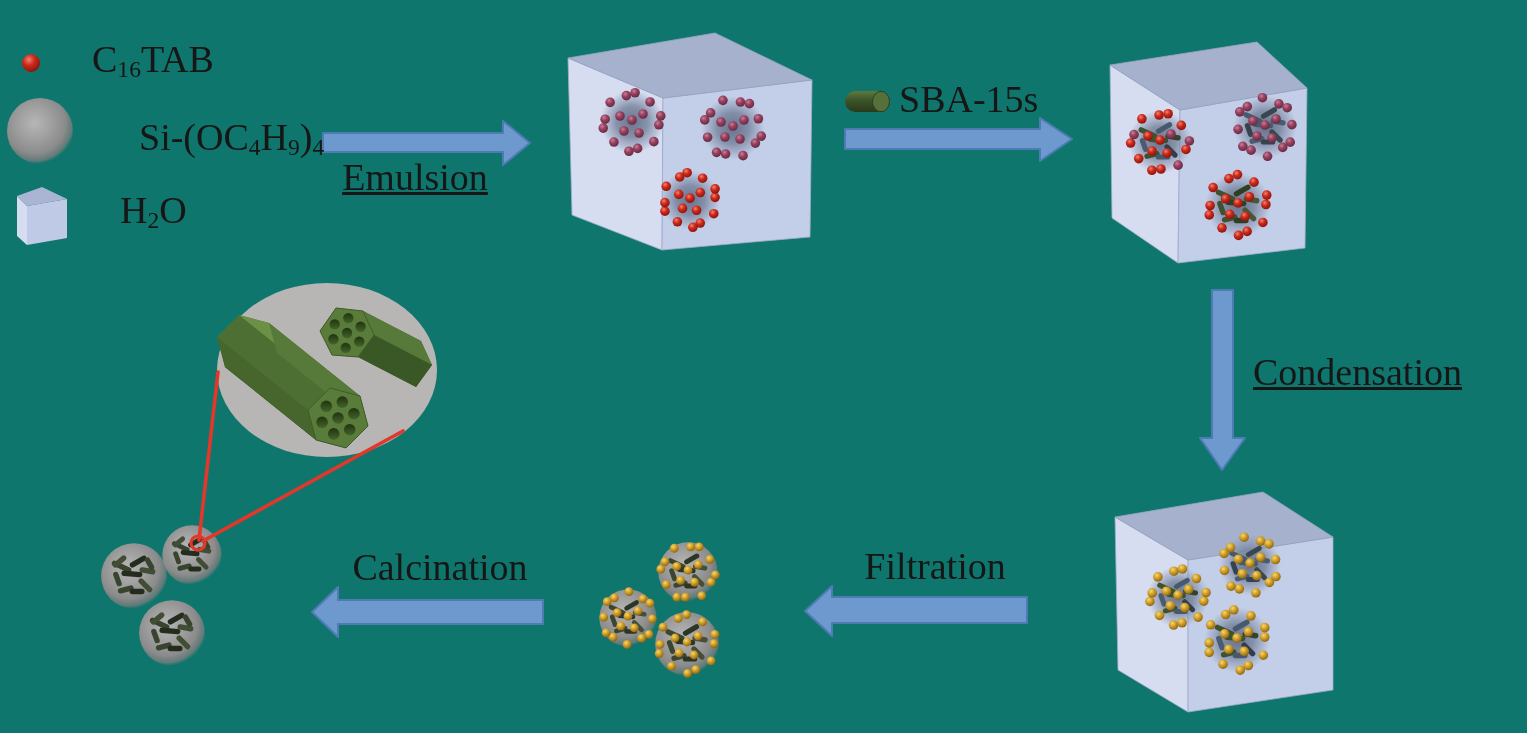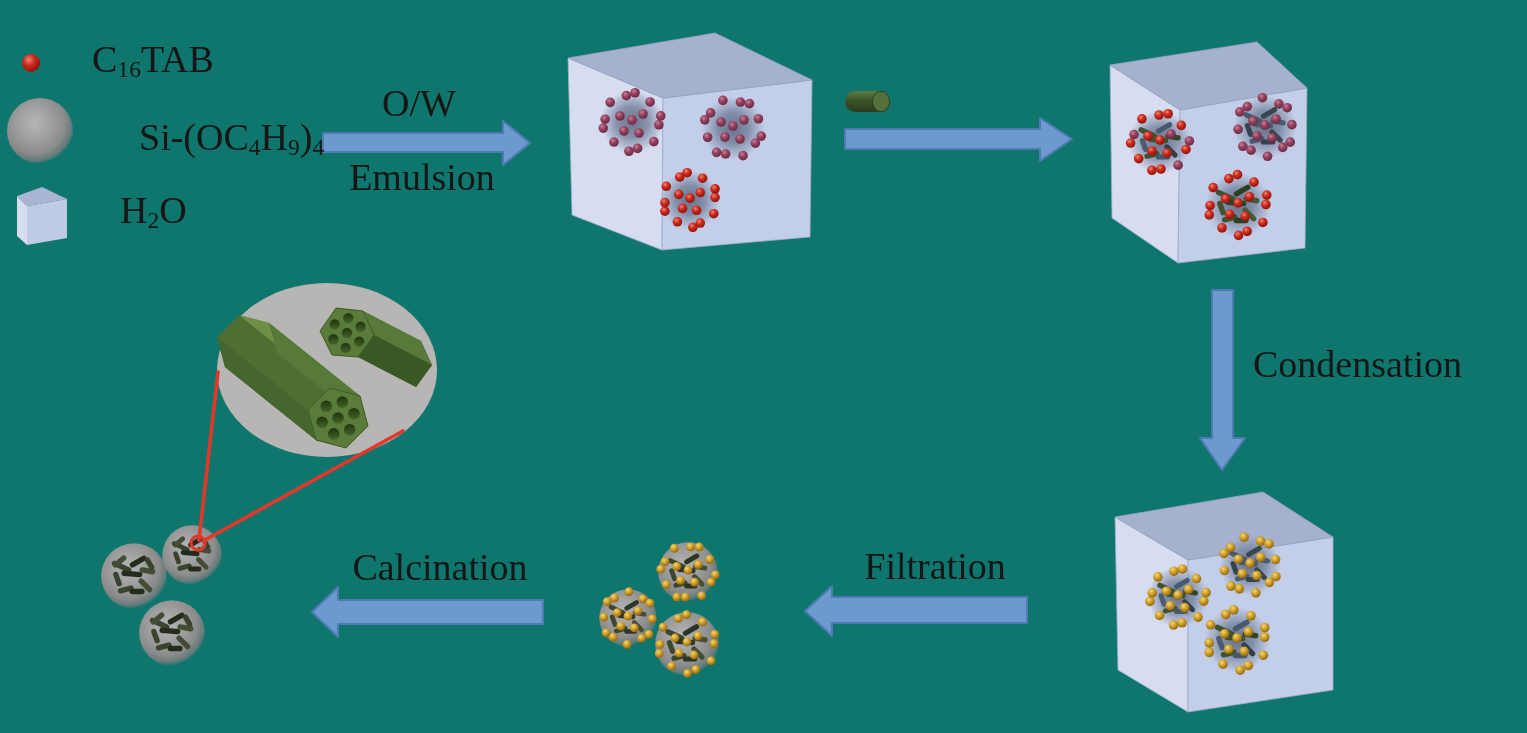--- a/index.html
+++ b/index.html
@@ -469,19 +469,19 @@
     <line x1="218" y1="372" x2="199" y2="540"></line>
     <line x1="403" y1="431" x2="203" y2="541"></line>
   </g>
   <circle cx="198" cy="543" r="7" fill="none" stroke="#e2372b" stroke-width="3.2"></circle>
 </svg>
 
 <div class="lbl" style="left:92px;top:40px;"><span>C</span><span class="sub">16</span><span>TAB</span></div>
 <div class="lbl" style="left:92px;top:118px;margin-left:47px;"><span>Si-(OC</span><span class="sub">4</span><span>H</span><span class="sub">9</span><span>)</span><span class="sub">4</span></div>
 <div class="lbl" style="left:92px;top:191px;margin-left:28px;"><span>H</span><span class="sub">2</span><span>O</span></div>
 
-<div class="lbl ctr" style="left:344px;top:84px;width:150px;">O/W</div>
-<div class="lbl ctr" style="left:341px;top:158px;width:162px;">Emulsion</div>
-<div class="lbl" style="left:1253px;top:345px;">Condensation</div>
+<div class="lbl ctr" style="left:334px;top:158px;width:162px;text-decoration:underline;">Emulsion</div>
+<div class="lbl" style="left:899px;top:80px;">SBA-15s</div>
+<div class="lbl" style="left:1253px;top:353px;text-decoration:underline;">Condensation</div>
 <div class="lbl ctr" style="left:330px;top:548px;width:220px;">Calcination</div>
 <div class="lbl ctr" style="left:835px;top:547px;width:200px;">Filtration</div>
 
 </div>
 
 </body></html>

